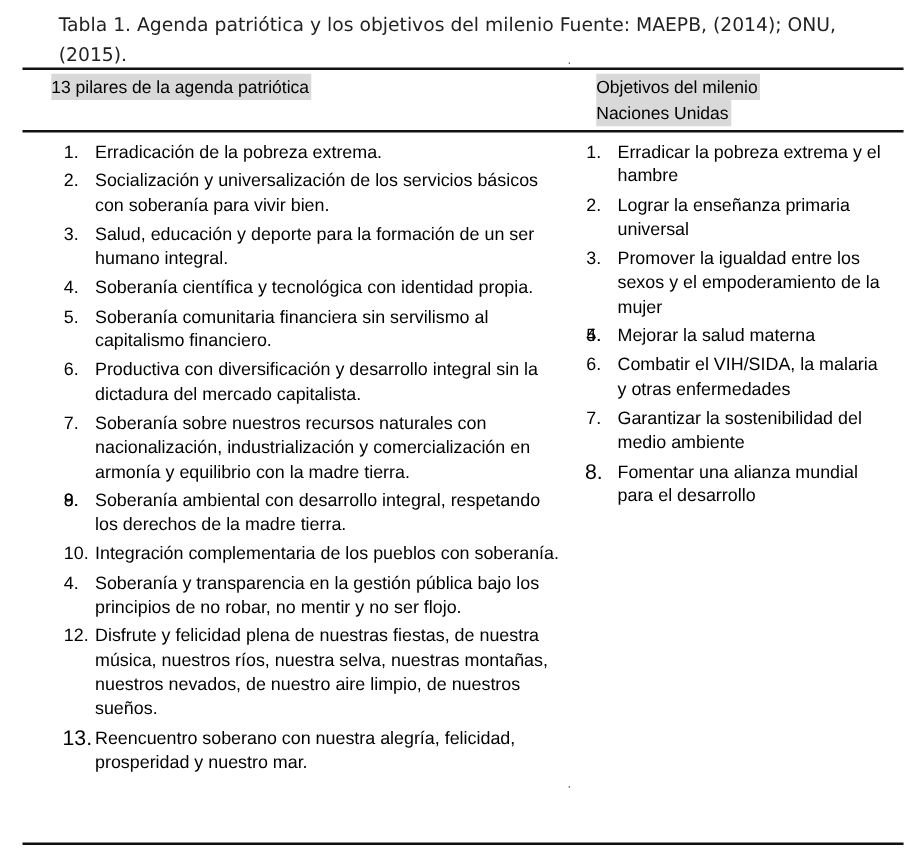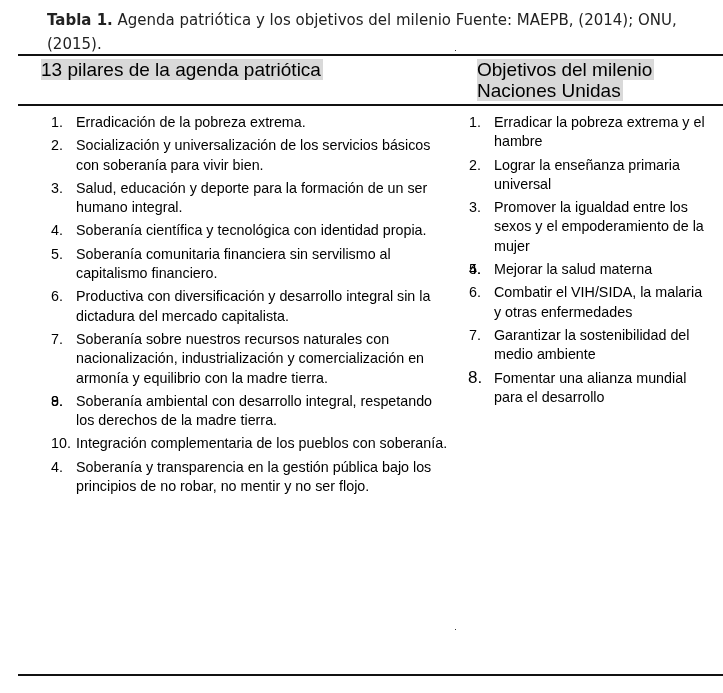--- a/index.html
+++ b/index.html
@@ -1,24 +1,24 @@
 <!DOCTYPE html>
 <html><head>
 <meta charset="utf-8">
 <style>
   html, body { margin: 0; padding: 0; background: #ffffff; }
   body { width: 723px; height: 693px; position: relative; overflow: hidden; color: #000; }
   .caption {
     position: absolute; left: 47px; top: 8px; width: 660px;
     font-family: "DejaVu Sans", sans-serif; font-size: 15px; line-height: 24px; color: #222;
   }
-  .caption b { font-weight: bold; text-align: center; }
+  .caption b { font-weight: normal; text-align: center; }
   .rule { position: absolute; left: 18px; width: 705px; height: 1.5px; background: #111; }
   .hdr {
-    position: absolute; font-family: "Liberation Sans", sans-serif; font-size: 19px; line-height: 21px;
+    position: absolute; font-family: "Liberation Sans", sans-serif; font-size: 14px; line-height: 21px;
   }
   .hdr span { background: #d9d9d9; display: inline-block; padding: 0 2px 0 0; }
   .col { position: absolute; font-family: "Liberation Sans", sans-serif; font-size: 14.3px; line-height: 19.3px; }
   .item { position: relative; padding-left: 25px; margin-bottom: 4px; }
   .num { position: absolute; left: 0; top: 0; }
   .num.big { font-size: 17px; left: -1px; top: -1px; }
   .dot { position: absolute; width: 1px; height: 1px; background: #333; }
 </style>
 </head>
 <body>
@@ -43,20 +43,22 @@
     <div class="item"><span class="num">2.</span><span>Socialización y universalización de los servicios básicos con soberanía para vivir bien.</span></div>
     <div class="item"><span class="num">3.</span><span>Salud, educación y deporte para la formación de un ser humano integral.</span></div>
     <div class="item"><span class="num">4.</span><span>Soberanía científica y tecnológica con identidad propia.</span></div>
     <div class="item"><span class="num">5.</span><span>Soberanía comunitaria financiera sin servilismo al capitalismo financiero.</span></div>
     <div class="item"><span class="num">6.</span><span>Productiva con diversificación y desarrollo integral sin la dictadura del mercado capitalista.</span></div>
     <div class="item"><span class="num">7.</span><span>Soberanía sobre nuestros recursos naturales con nacionalización, industrialización y comercialización en armonía y equilibrio con la madre tierra.</span></div>
     <div class="item"><span class="num">8.</span></div>
     <div class="item"><span class="num">9.</span><span>Soberanía ambiental con desarrollo integral, respetando los derechos de la madre tierra.</span></div>
     <div class="item"><span class="num">10.</span><span>Integración complementaria de los pueblos con soberanía.</span></div>
     <div class="item"><span class="num">4.</span><span>Soberanía y transparencia en la gestión pública bajo los principios de no robar, no mentir y no ser flojo.</span></div>
+    <div class="item"><span class="num">12.</span><span>Disfrute y felicidad plena de nuestras fiestas, de nuestra música, nuestros ríos, nuestra selva, nuestras montañas, nuestros nevados, de nuestro aire limpio, de nuestros sueños.</span></div>
+    <div class="item"><span class="num big">13.</span><span>Reencuentro soberano con nuestra alegría, felicidad, prosperidad y nuestro mar.</span></div>
   </div>
 <div class="col" id="right-col" style="left:469px; top:113px; width:240px;">
     <div class="item"><span class="num">1.</span><span>Erradicar la pobreza extrema y el hambre</span></div>
     <div class="item"><span class="num">2.</span><span>Lograr la enseñanza primaria universal</span></div>
     <div class="item"><span class="num">3.</span><span>Promover la igualdad entre los sexos y el empoderamiento de la mujer</span></div>
     <div class="item"><span class="num">4.</span></div>
     <div class="item"><span class="num">5.</span><span>Mejorar la salud materna</span></div>
     <div class="item"><span class="num">6.</span><span>Combatir el VIH/SIDA, la malaria y otras enfermedades</span></div>
     <div class="item"><span class="num">7.</span><span>Garantizar la sostenibilidad del medio ambiente</span></div>
     <div class="item"><span class="num big">8.</span><span>Fomentar una alianza mundial para el desarrollo</span></div>

